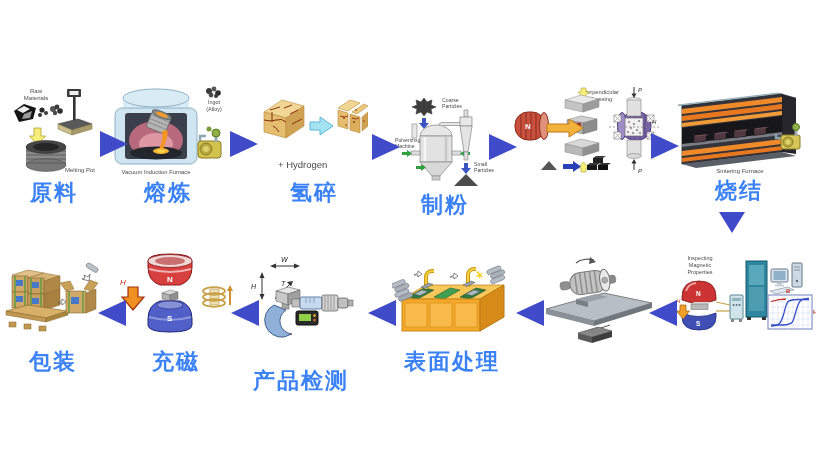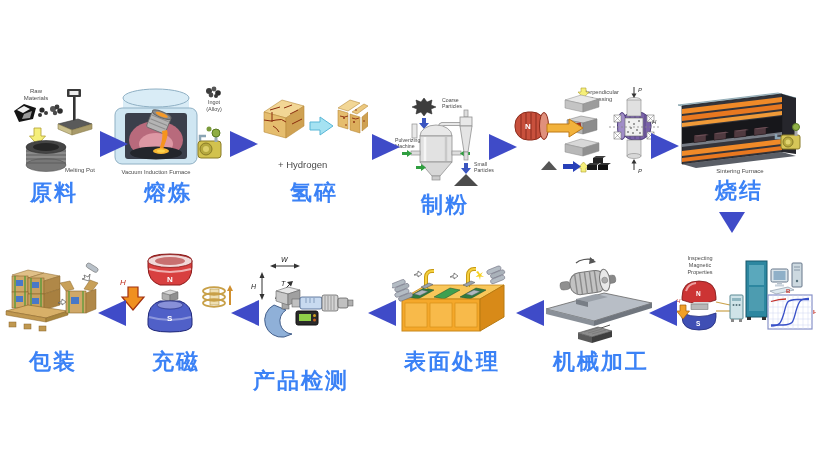--- a/index.html
+++ b/index.html
@@ -395,21 +395,20 @@
       <line x1="58" y1="76" x2="70" y2="72" stroke="#555"></line>
       <g>
         <polygon points="38,80 58,74 72,78 52,84" fill="#8c8c8c" stroke="#444" stroke-width="0.6"></polygon>
         <polygon points="38,80 38,86 52,90 52,84" fill="#5a5a5a"></polygon>
         <polygon points="52,84 72,78 72,84 52,90" fill="#3e3e3e"></polygon>
         <line x1="44" y1="79" x2="58" y2="75" stroke="#6a6a6a" stroke-width="0.5"></line>
           <line x1="48" y1="80" x2="62" y2="76" stroke="#6a6a6a" stroke-width="0.5"></line>
           <line x1="52" y1="81" x2="66" y2="77" stroke="#6a6a6a" stroke-width="0.5"></line>
       </g>
     </svg>
-    <div class="step-label">机械加工</div>
   </div>
 
   <div class="step" style="left:392px; top:253px; width:120px;">
     <svg width="120" height="92" viewBox="0 0 120 92">
       <g>
         <polygon points="10,46 34,32 112,32 88,46" fill="#f8c75a" stroke="#c8881a" stroke-width="0.8"></polygon>
         <polygon points="16,44 32,35 42,37 26,46" fill="#2f7a40" stroke="#1a4a28" stroke-width="0.5"></polygon>
         <polygon points="42,44 58,35 68,37 52,46" fill="#3fa050" stroke="#1a4a28" stroke-width="0.5"></polygon>
         <polygon points="68,44 84,35 94,37 78,46" fill="#2f7a40" stroke="#1a4a28" stroke-width="0.5"></polygon>
         <polygon points="22,41 30,37 36,38.5 28,42.5" fill="#b0b8c0" stroke="#556" stroke-width="0.4"></polygon>

